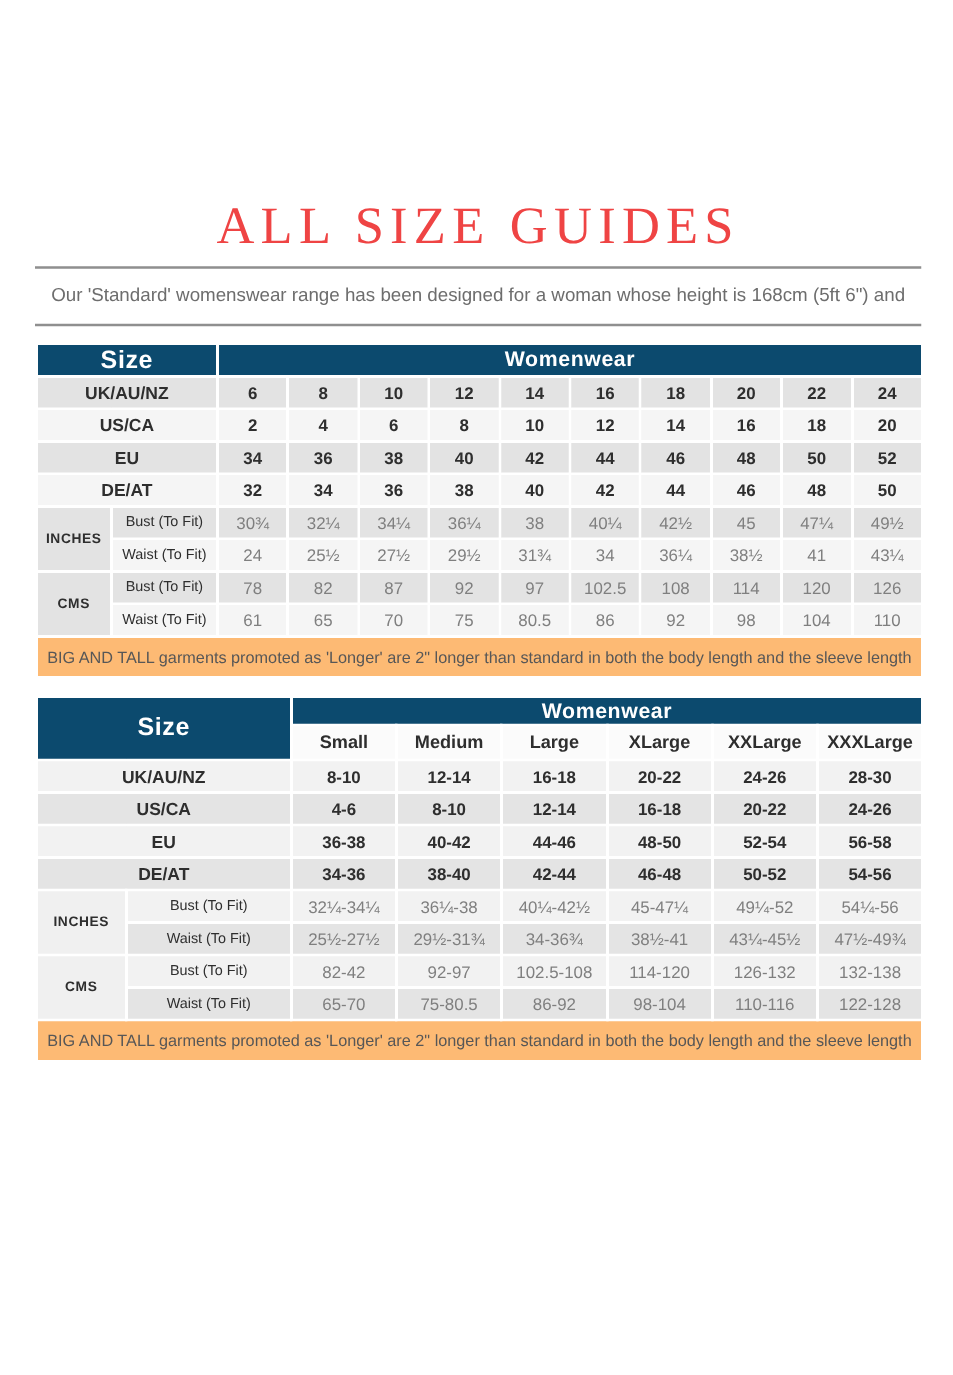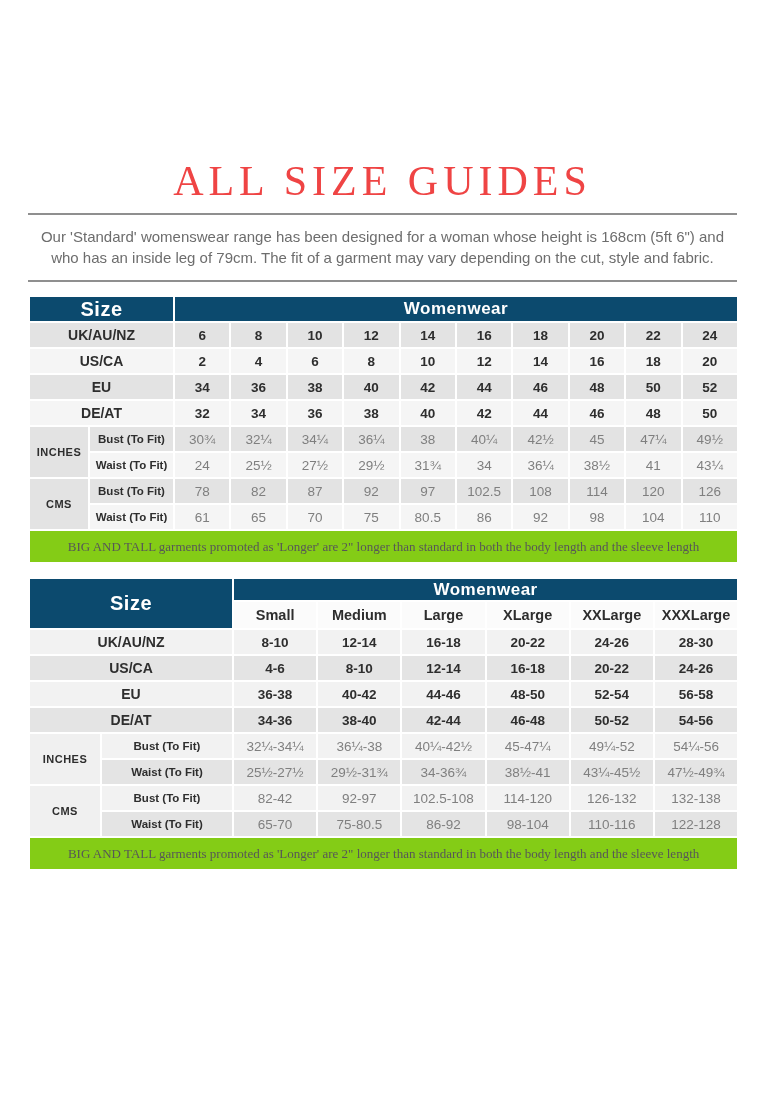--- a/index.html
+++ b/index.html
@@ -25,38 +25,37 @@
                       font-size:14.5px; height:28px; }
 
   .t1 tr.dark  > th, .t1 tr.dark  > td { background:#e3e3e3; }
   .t1 tr.light > th, .t1 tr.light > td { background:#f5f5f5; }
   .t2 tr.dark  > th, .t2 tr.dark  > td { background:#e4e4e4; }
   .t2 tr.light > th, .t2 tr.light > td { background:#f2f2f2; }
 
   .sg th.rlabel { font-size:14px; font-weight:bold; color:#2e2e2e; }
   .sg td.sval   { font-size:13.5px; font-weight:bold; color:#2e2e2e; }
   .sg td.mval   { font-size:13.5px; color:#7f7f7f; }
-  .sg th.mlabel { font-size:11.5px; font-weight:bold; color:#2e2e2e; }
+  .sg th.mlabel { font-size:11.5px; font-weight:normal; color:#2e2e2e; }
   .sg th.cat    { font-size:11px; font-weight:bold; color:#2e2e2e; letter-spacing:0.5px; }
   .t1 th.cat { background:#e3e3e3 !important; }
   .t2 th.cat { background:#f0f0f0 !important; }
 
-  .sg tr.noterow td { background:#84cc16; color:#575757; font-size:13px; height:33px;font-family:Liberation Serif, serif; }
+  .sg tr.noterow td { background:#fdba74; color:#575757; font-size:13px; height:33px; }
   .t2 { margin-top:22px; }
 </style>
 </head>
 <body>
 
 <div class="page">
 
   <h1 class="title">ALL SIZE GUIDES</h1>
   <div class="rule"></div>
   <p class="desc">
     <span>Our 'Standard'  womenswear range has been designed for a woman whose height is 168cm (5ft 6") and</span>
-    <span>who has an inside leg of 79cm. The fit of a garment may vary depending on the cut, style and fabric.</span>
   </p>
   <div class="rule"></div>
 
   <table class="sg t1">
     <colgroup>
       <col style="width:60px">
         <col style="width:85px">
       <col style="width:56.4px">
         <col style="width:56.4px">
         <col style="width:56.4px">

